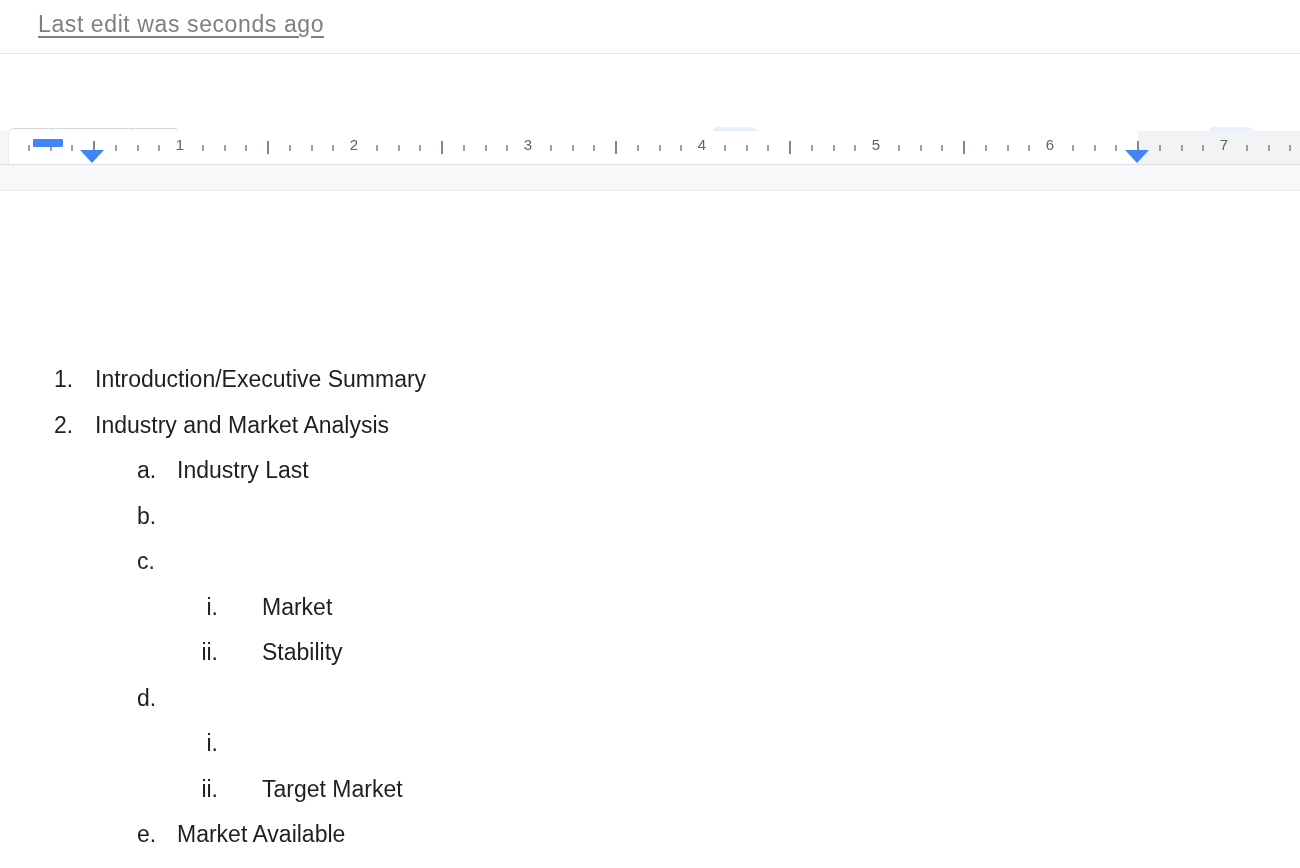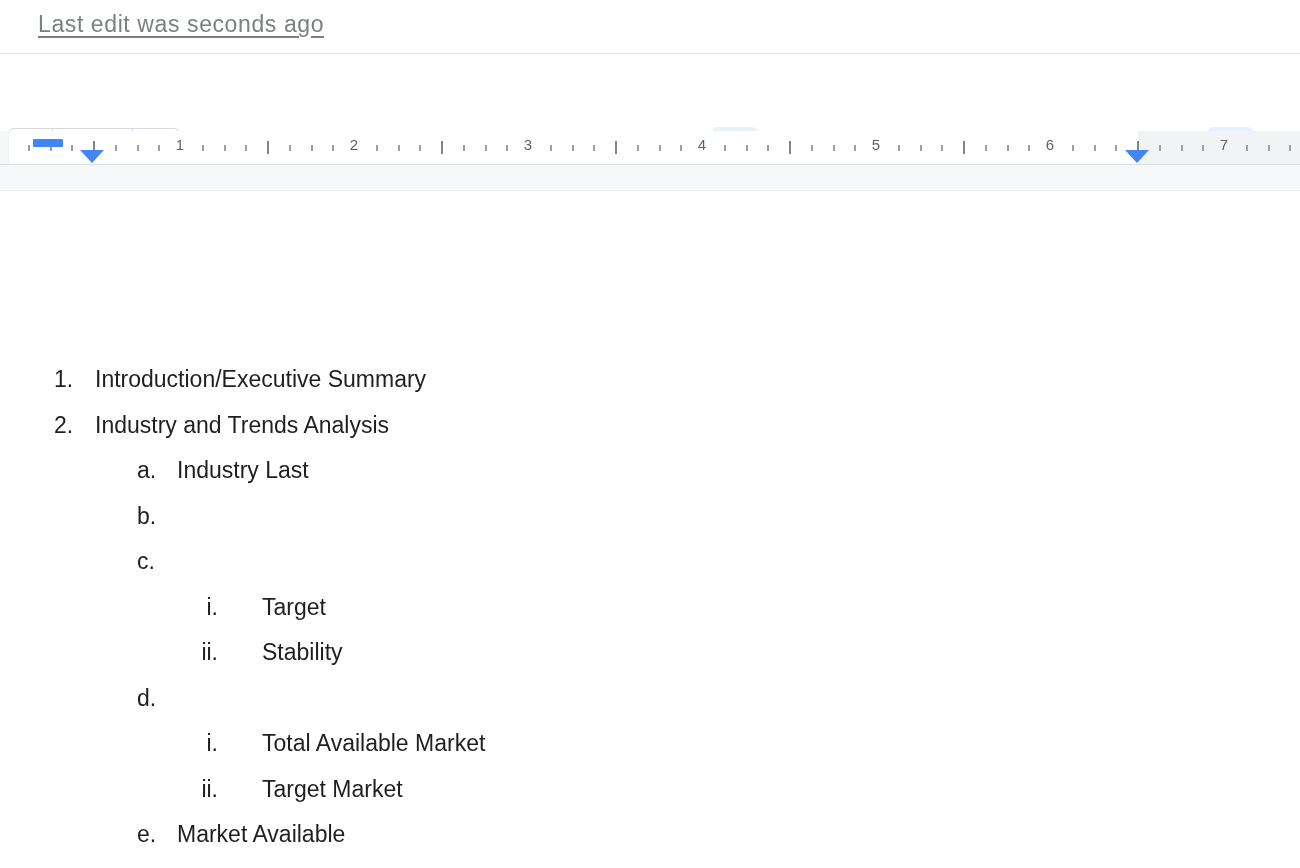--- a/index.html
+++ b/index.html
@@ -283,46 +283,45 @@
 <div class="page-gap"></div>
 
 <div class="page">
   <div class="doc-list">
       <div class="row lv1">
         <span class="mk">1.</span>
         <span class="tx">Introduction/Executive Summary</span>
       </div>
       <div class="row lv1">
         <span class="mk">2.</span>
-        <span class="tx">Industry and Trends Analysis</span>
+        <span class="tx">Industry and Market Analysis</span>
       </div>
       <div class="row lv2">
         <span class="mk">a.</span>
         <span class="tx">Industry Last</span>
       </div>
       <div class="row lv2">
         <span class="mk">b.</span>
       </div>
       <div class="row lv2">
         <span class="mk">c.</span>
       </div>
       <div class="row lv3">
         <span class="mk">i.</span>
-        <span class="tx">Target</span>
+        <span class="tx">Market</span>
       </div>
       <div class="row lv3">
         <span class="mk">ii.</span>
         <span class="tx">Stability</span>
       </div>
       <div class="row lv2">
         <span class="mk">d.</span>
       </div>
       <div class="row lv3">
         <span class="mk">i.</span>
-        <span class="tx">Total Available Market</span>
       </div>
       <div class="row lv3">
         <span class="mk">ii.</span>
         <span class="tx">Target Market</span>
       </div>
       <div class="row lv2">
         <span class="mk">e.</span>
         <span class="tx">Market Available</span>
       </div>
     </div>

